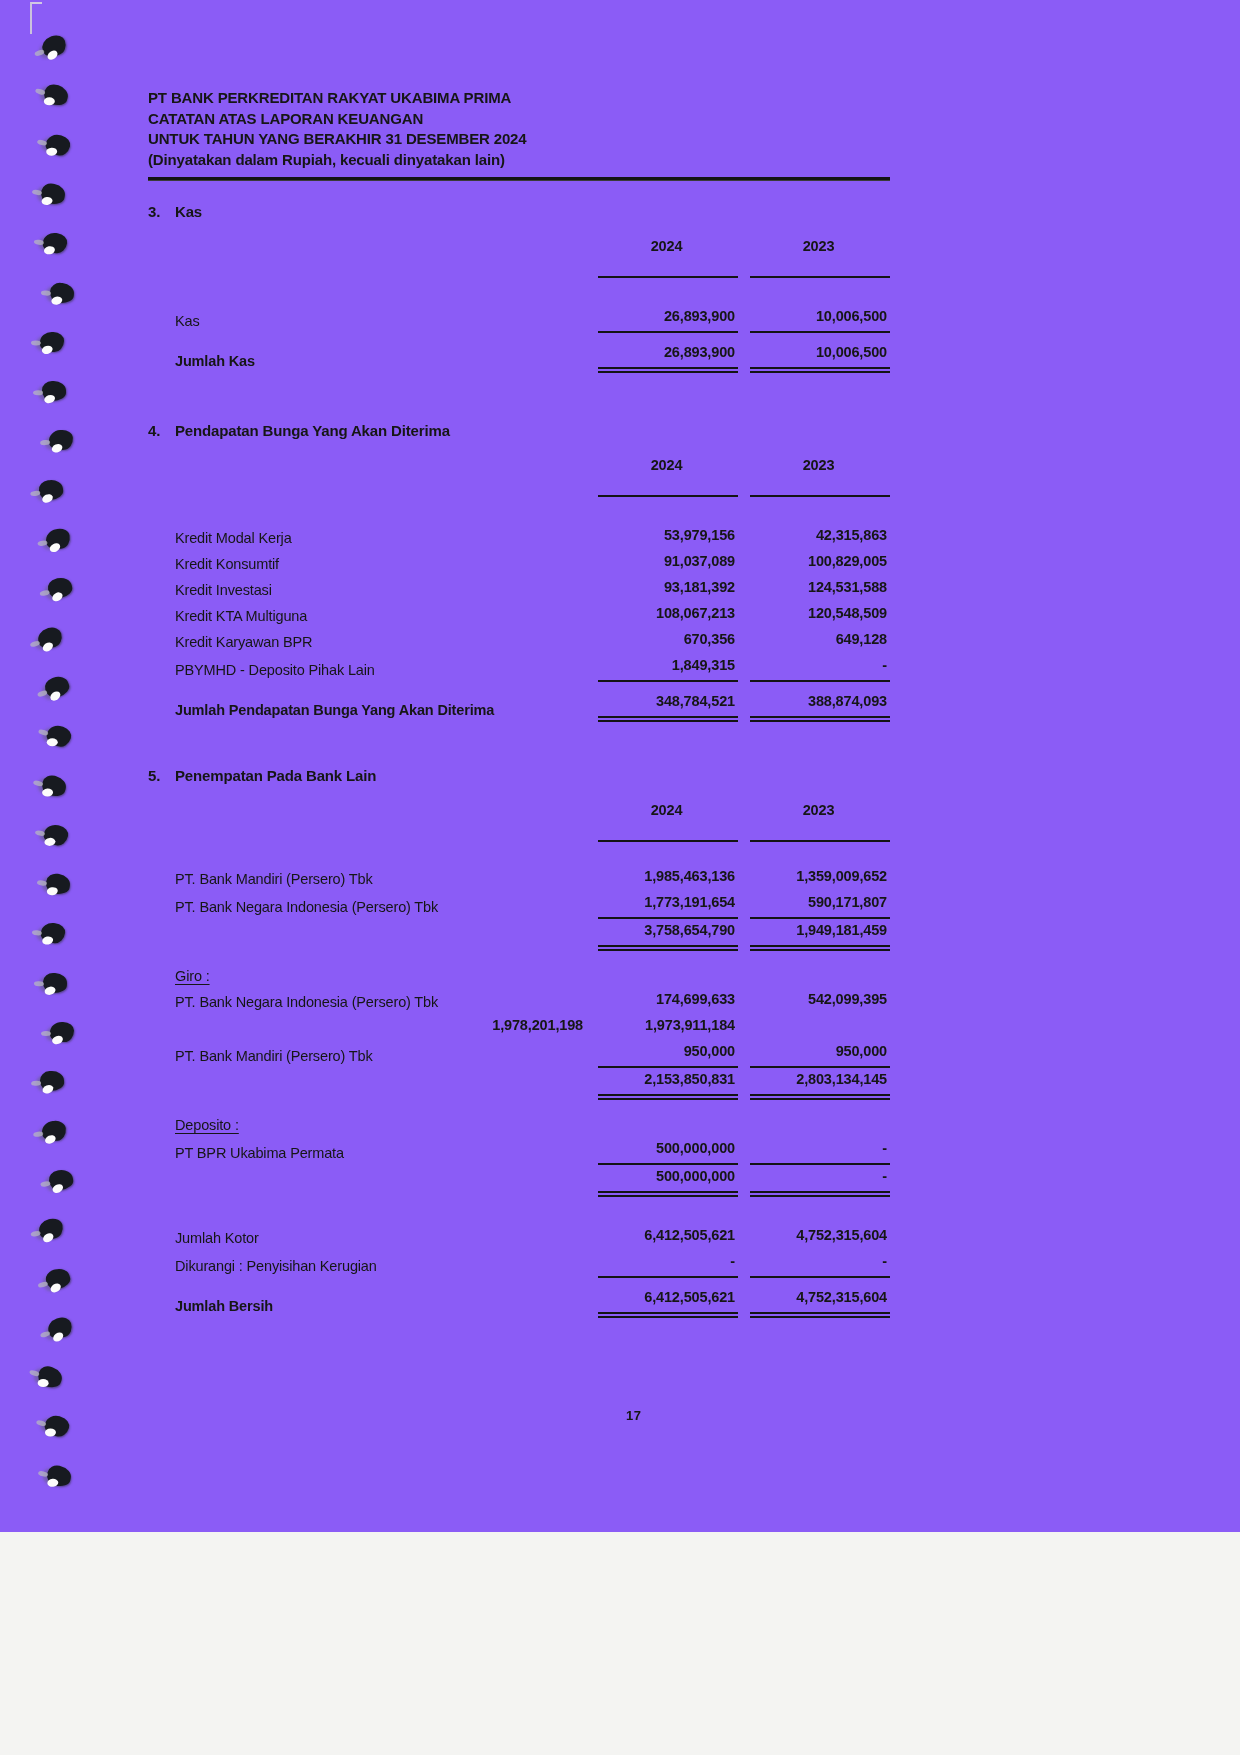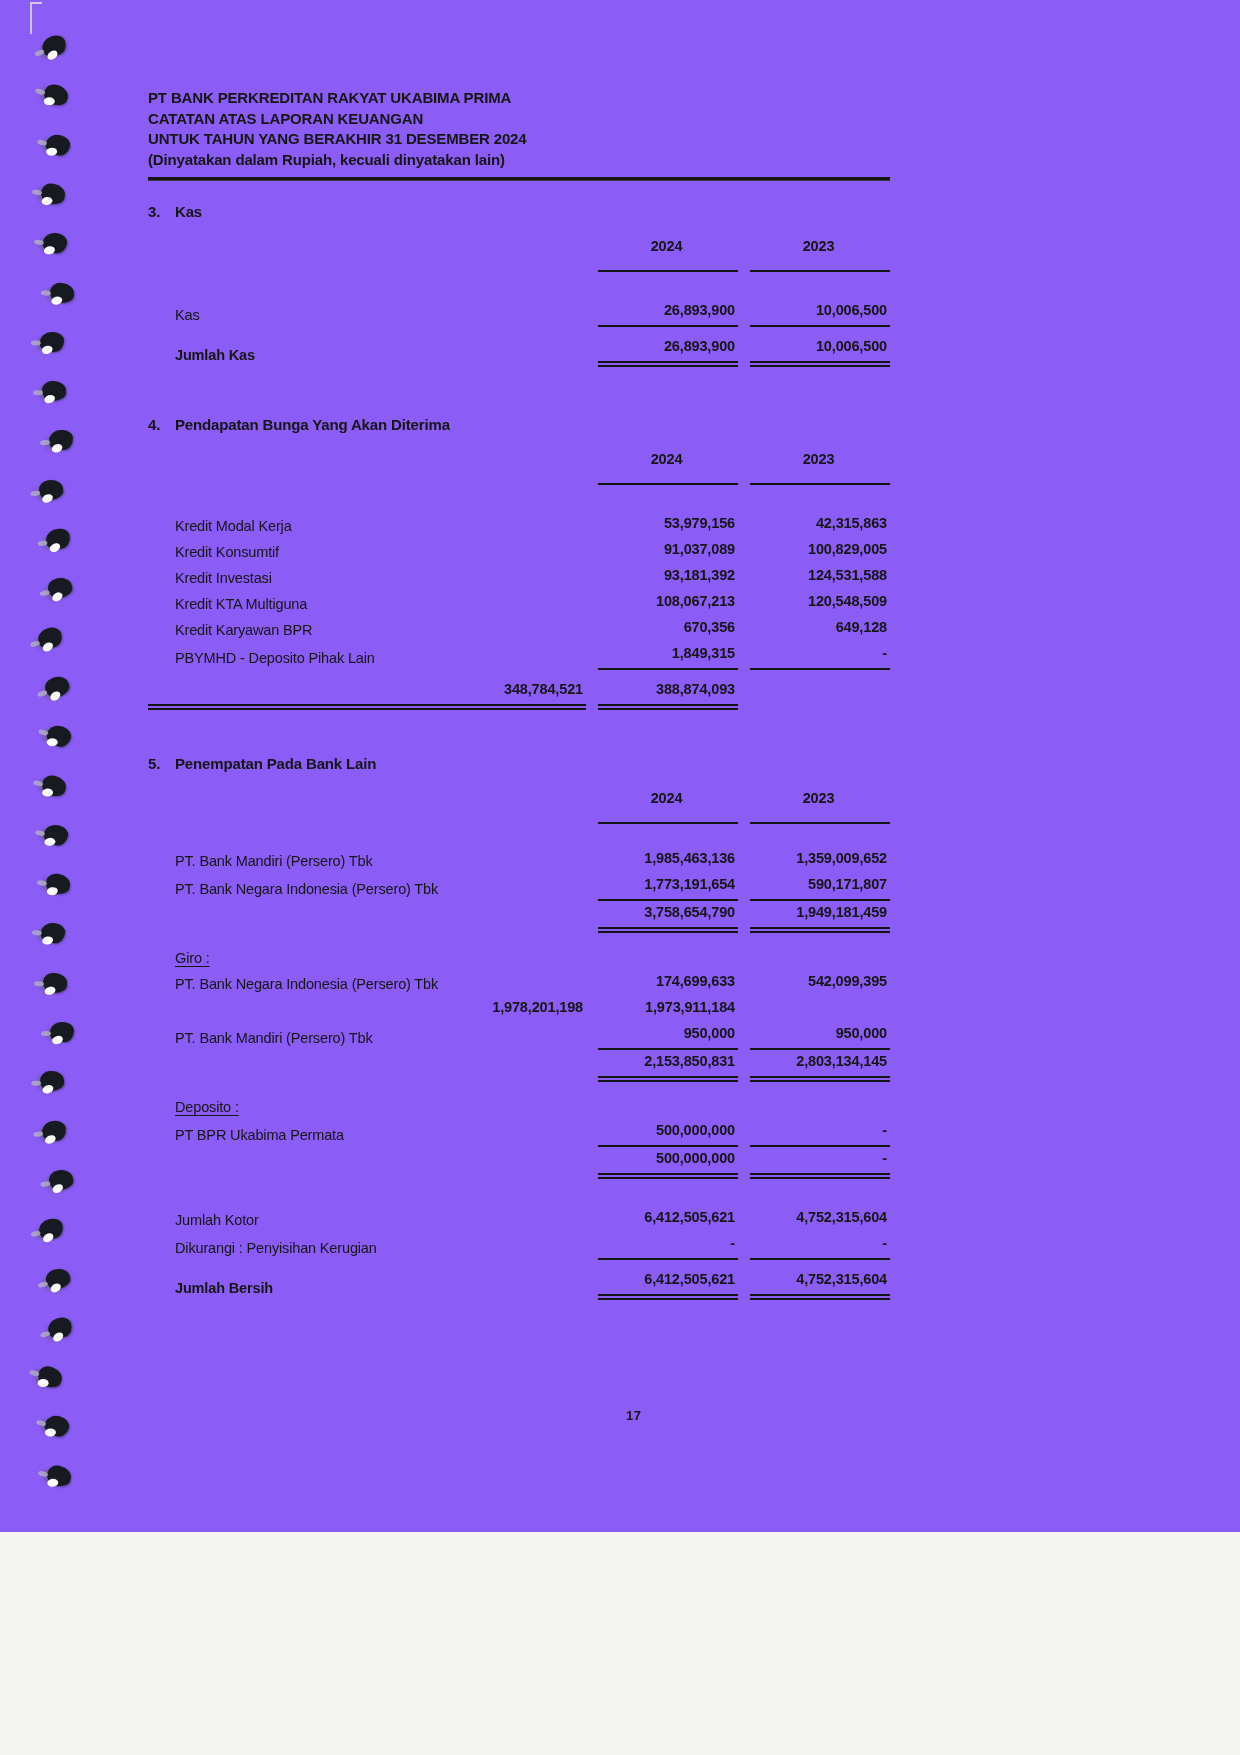--- a/index.html
+++ b/index.html
@@ -55,21 +55,21 @@
   .sec4-heading{margin-top:46px;}
   .sec5-heading{margin-top:42px;}
 
   .tbl{margin-top:12px;}
   .row{
     display:grid;grid-template-columns:1fr 140px 140px;column-gap:12px;
     align-items:end;min-height:23px;
   }
   .lab{padding-left:27px;}
   .v{text-align:right;font-weight:700;padding:0 3px 3px 0;}
-  .col-hdr{text-align:center;font-weight:700;border-bottom:2px solid #141414;padding-bottom:12px;}
+  .col-hdr{text-align:center;font-weight:700;border-bottom:2px solid #141414;padding-bottom:18px;}
   .u .v{border-bottom:2px solid #141414;}
   .d .v{border-bottom:6px double #141414;}
   .bold .lab{font-weight:700;}
   .grp .lab{text-decoration:underline;text-underline-offset:3px;}
   .gap-lg{margin-top:27px;}
   .gap-md{margin-top:14px;}
   .gap-sm{margin-top:8px;}
 
   .page-number{
     position:absolute;left:626px;top:1408px;
@@ -202,20 +202,21 @@
         <div class="lab">Kredit Karyawan BPR</div>
         <div class="v">670,356</div>
         <div class="v">649,128</div>
       </div>
       <div class="row u">
         <div class="lab">PBYMHD - Deposito Pihak Lain</div>
         <div class="v">1,849,315</div>
         <div class="v">-</div>
       </div>
       <div class="row d bold gap-sm">
+        <div class="lab">Jumlah Pendapatan Bunga Yang Akan Diterima</div>
         <div class="v">348,784,521</div>
         <div class="v">388,874,093</div>
       </div>
     </div>
 
     <div class="sec-heading sec5-heading">
       <span class="sec-no">5.</span>
       <span>Penempatan Pada Bank Lain</span>
     </div>
     <div class="tbl">

